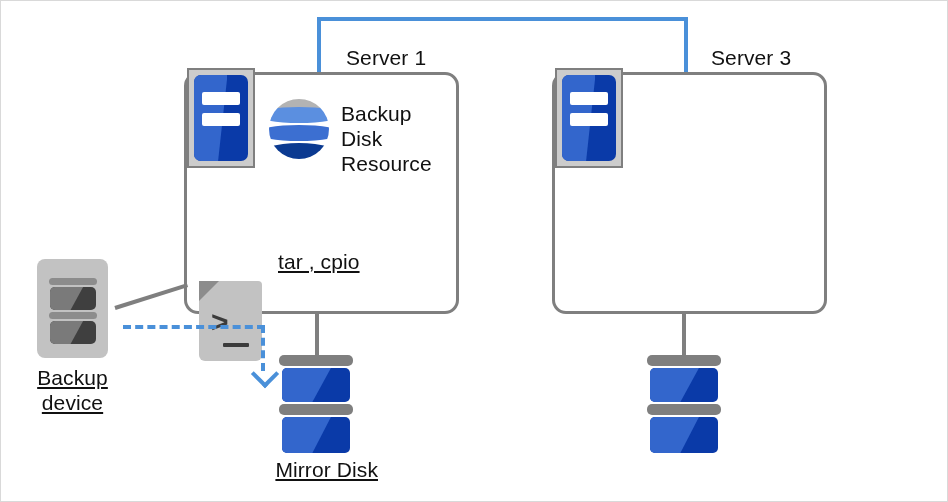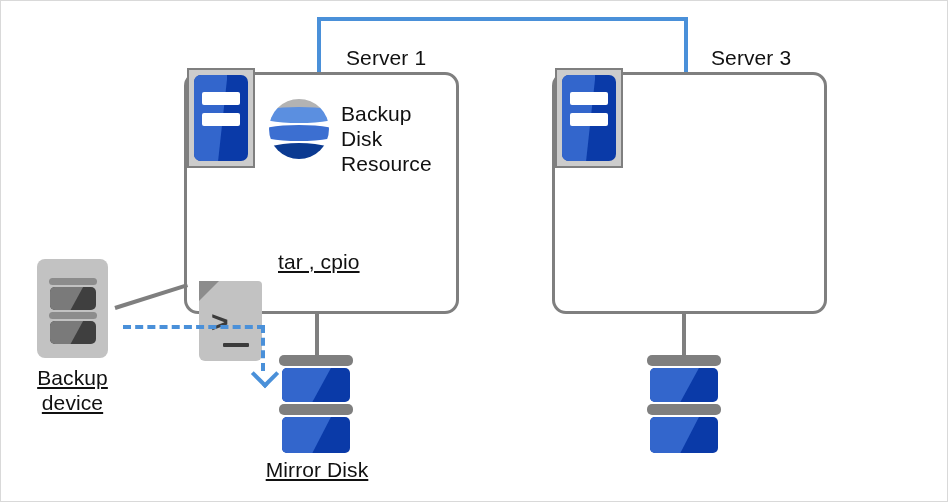--- a/index.html
+++ b/index.html
@@ -217,21 +217,21 @@
 
   <div class="line-gray" style="left:314px; top:310px; width:4px; height:47px;"></div>
 
   <div class="abs" style="left:278px; top:354px; width:74px; height:100px;">
     <div class="disk-plate" style="left:0; top:0; width:74px; height:11px; background:#7f7f7f;"></div>
     <div class="disk-block" style="left:3px; top:13px; width:68px; height:34px;"></div>
     <div class="disk-plate" style="left:0; top:49px; width:74px; height:11px; background:#7f7f7f;"></div>
     <div class="disk-block" style="left:3px; top:62px; width:68px; height:36px;"></div>
   </div>
 
-  <div class="label label-center abs" style="left:245px; top:456px; width:142px;">Mirror Disk</div>
+  <div class="label label-center abs" style="left:235px; top:456px; width:142px;text-align:right;">Mirror Disk</div>
 
   <div class="label abs" style="left:710px; top:44px;">Server 3</div>
 
   <div class="server-box abs" style="left:551px; top:71px; width:275px; height:242px;"></div>
 
   <div class="server-icon abs" style="left:554px; top:67px; width:68px; height:100px;">
     <div class="server-icon-body">
       <div class="server-bar" style="top:20%;"></div>
       <div class="server-bar" style="top:44%;"></div>
     </div>

